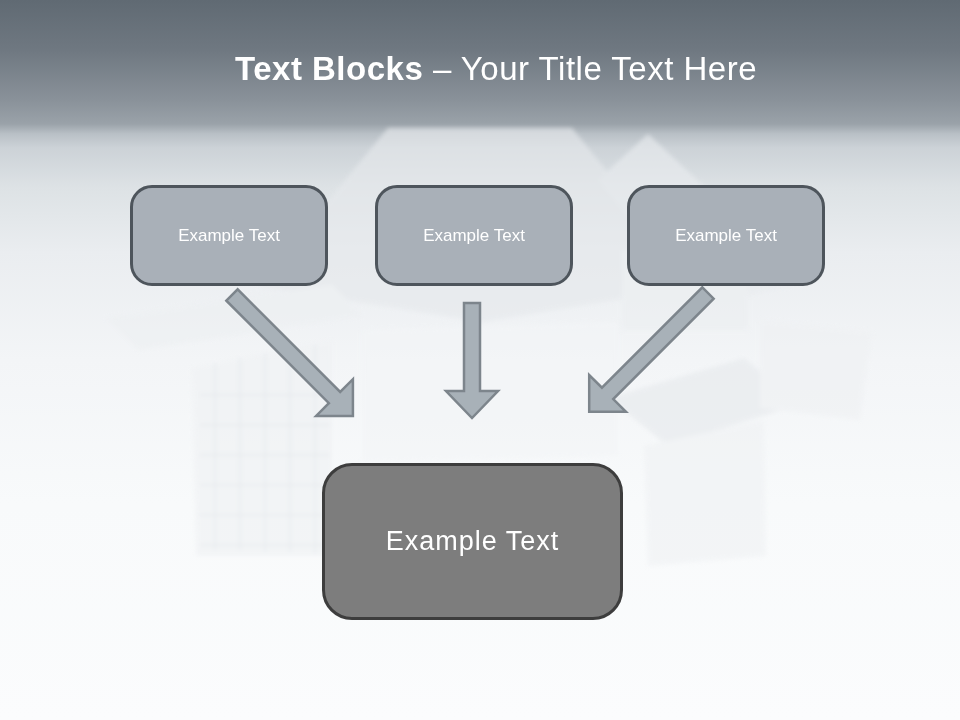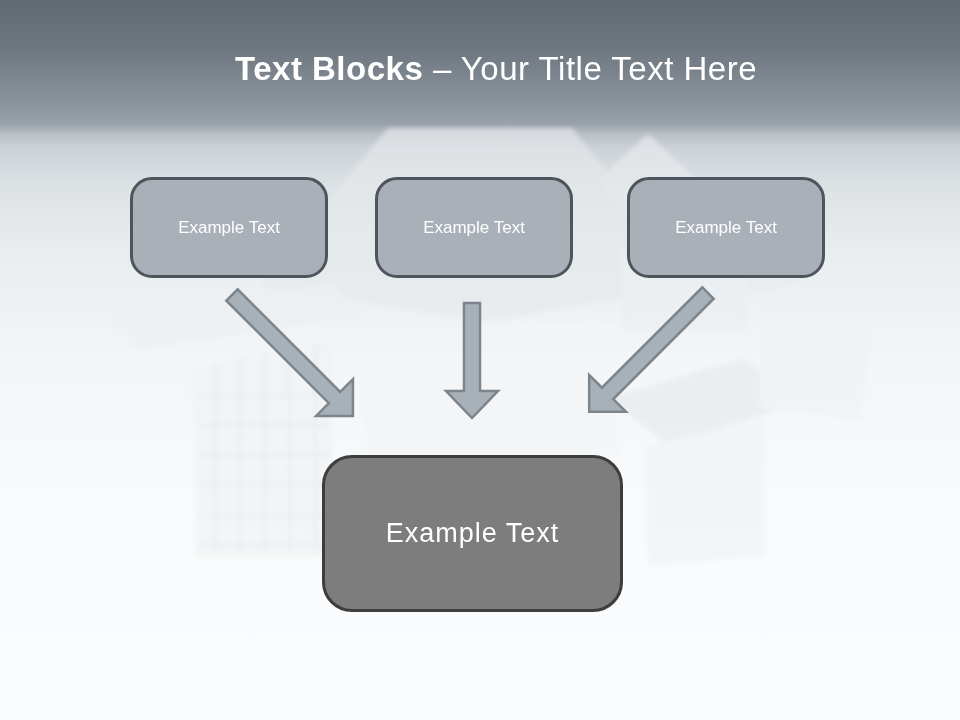--- a/index.html
+++ b/index.html
@@ -20,21 +20,21 @@
     text-align:center;color:#ffffff;font-size:33px;font-weight:400;
     letter-spacing:.5px;
   }
   .title .bold{font-weight:700;}
   .arrows{position:absolute;left:0;top:0;z-index:2;}
   .arrow{fill:#a8b1b8;stroke:#7d858c;stroke-width:2.5;stroke-linejoin:miter;}
   .block{
     position:absolute;z-index:3;box-sizing:border-box;
     display:flex;align-items:center;justify-content:center;
     background:#a9b0b8;border:3px solid #4e555c;border-radius:22px;
-    color:#ffffff;font-size:17px;
+    color:#ffffff;font-size:17px;margin-top:8px;
   }
   .block.b1{left:130px;top:177px;width:198px;height:101px;}
   .block.b2{left:375px;top:177px;width:198px;height:101px;}
   .block.b3{left:627px;top:177px;width:198px;height:101px;}
   .block.main{
     left:322px;top:455px;width:301px;height:157px;
     background:#7d7d7d;border:3px solid #3d3d3d;border-radius:30px;
     font-size:27px;letter-spacing:1px;
   }
   .house-line{stroke:#dde2e6;stroke-width:1.5;fill:none;}

